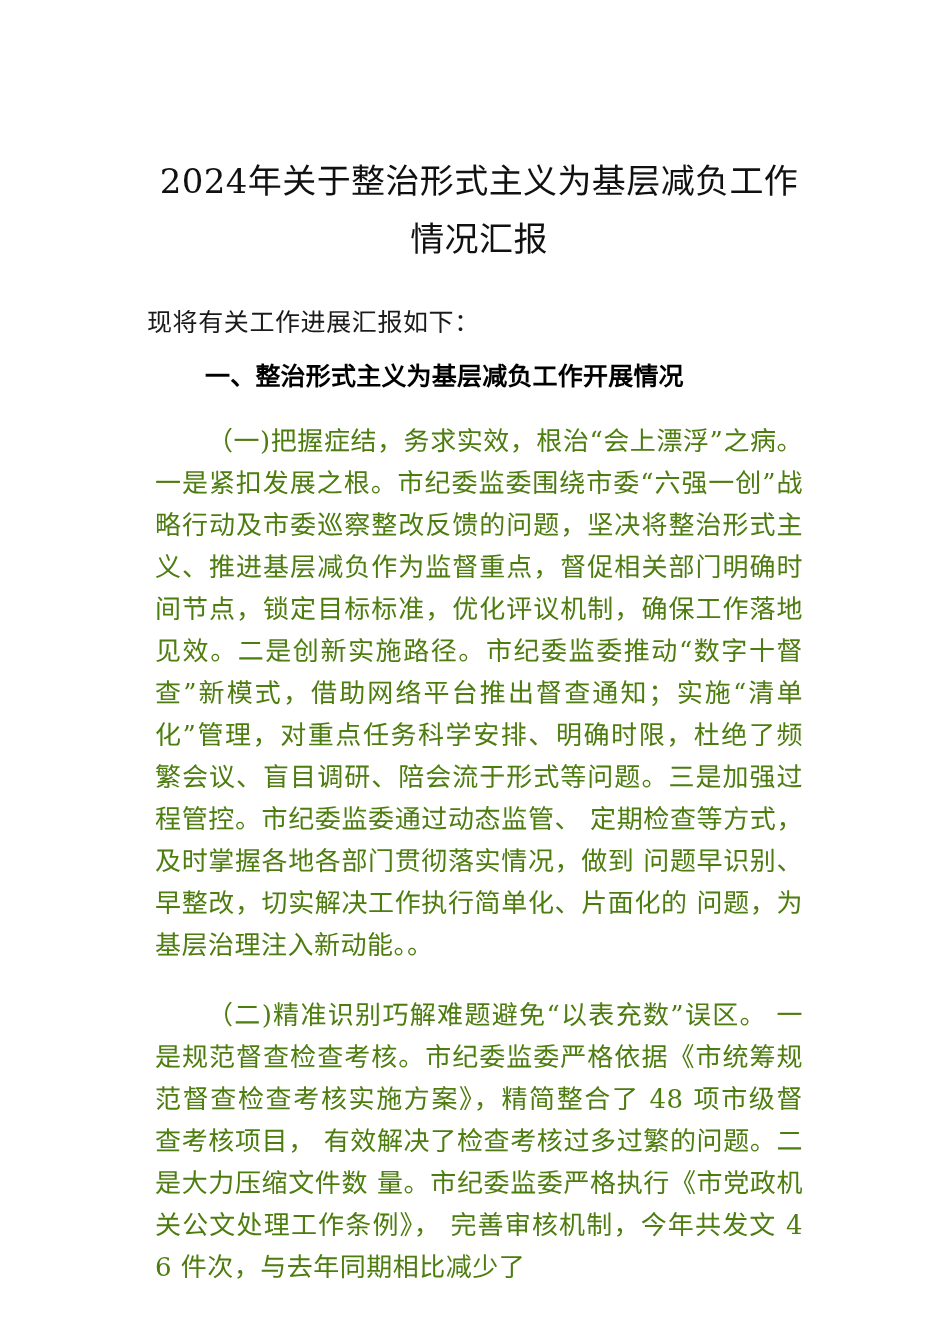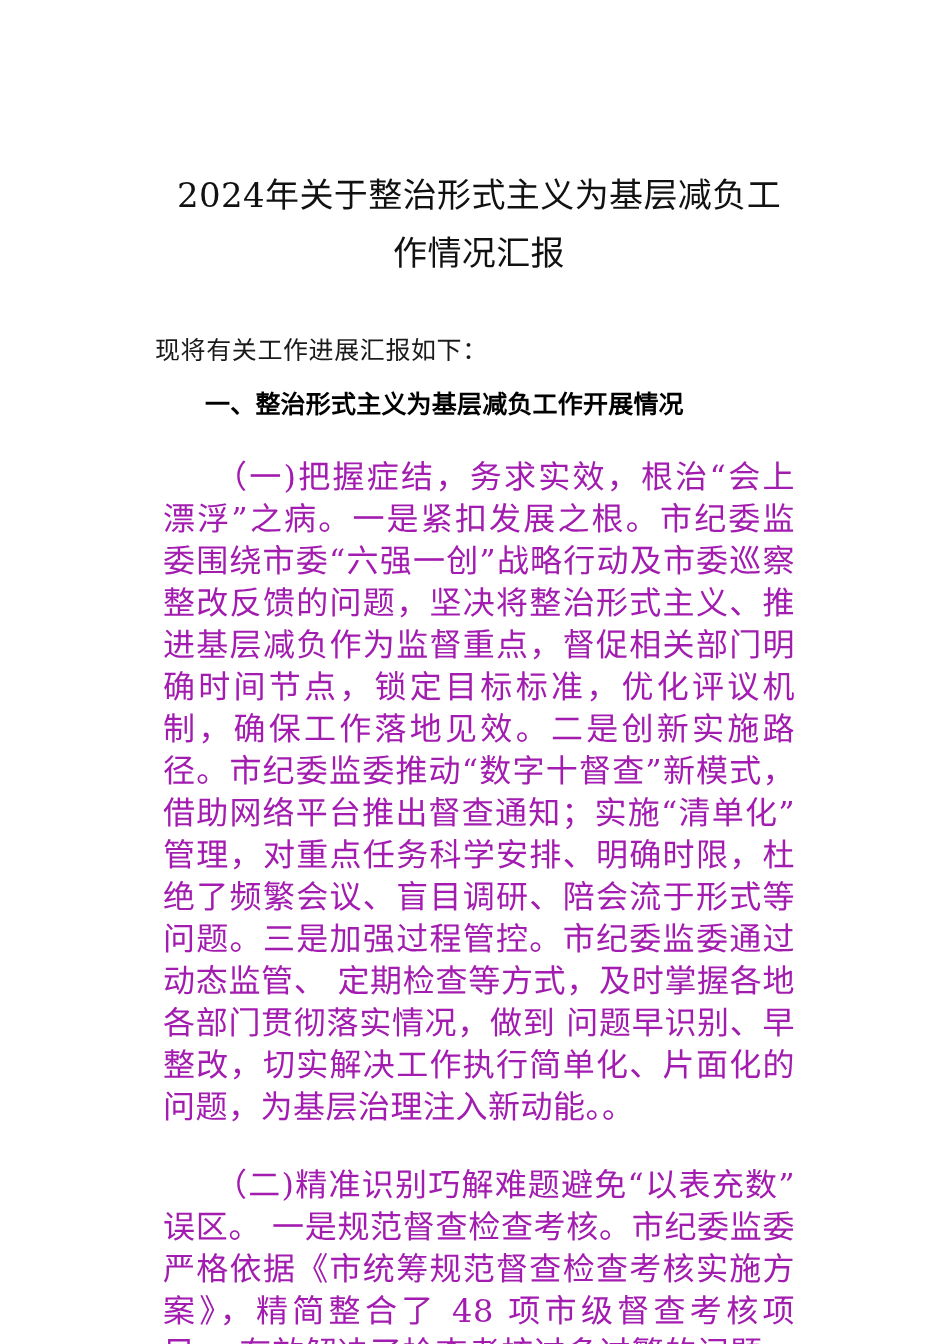--- a/index.html
+++ b/index.html
@@ -37,33 +37,33 @@
   }
 
   
   .doc-title {
     font-family: "DejaVu Serif", "Liberation Serif", serif;
     font-size: 34px;
     line-height: 58px;
     font-weight: 400;
     text-align: center;
     letter-spacing: 0.4px;
-    margin: 14px;
+    margin: 0;
     padding-top: 152px;
     color: #111111;
     word-break: break-all;
   }
 
   
   .lead-line {
     font-family: "DejaVu Serif", "Liberation Serif", serif;
     font-size: 25px;
     line-height: 42px;
     font-weight: 300;
-    margin: 8px;
+    margin: 0;
     padding-top: 34px;
     color: #1a1a1a;
     letter-spacing: 0.6px;
     word-break: break-all;
   }
 
   
   .section-heading {
     font-family: "DejaVu Sans", "Liberation Sans", sans-serif;
     font-size: 25px;
@@ -73,28 +73,28 @@
     padding-top: 4px;
     text-indent: 50px;
     color: #000000;
     letter-spacing: 0.2px;
     word-break: break-all;
   }
 
   
   .body-para {
     font-family: "DejaVu Serif", "Liberation Serif", serif;
-    font-size: 32px;
+    font-size: 26px;
     line-height: 42px;
     font-weight: 300;
-    margin: 16px;
+    margin: 8px;
     text-indent: 52px;
     text-align: justify;
     text-justify: inter-ideograph;
-    color: #a21caf;
+    color: #4d7c0f;
     letter-spacing: 0.5px;
     word-break: break-all;
     white-space: pre-wrap;
   }
   .body-para.gap-before {
     padding-top: 20px;
   }
   .body-para.first {
     padding-top: 14px;
   }

